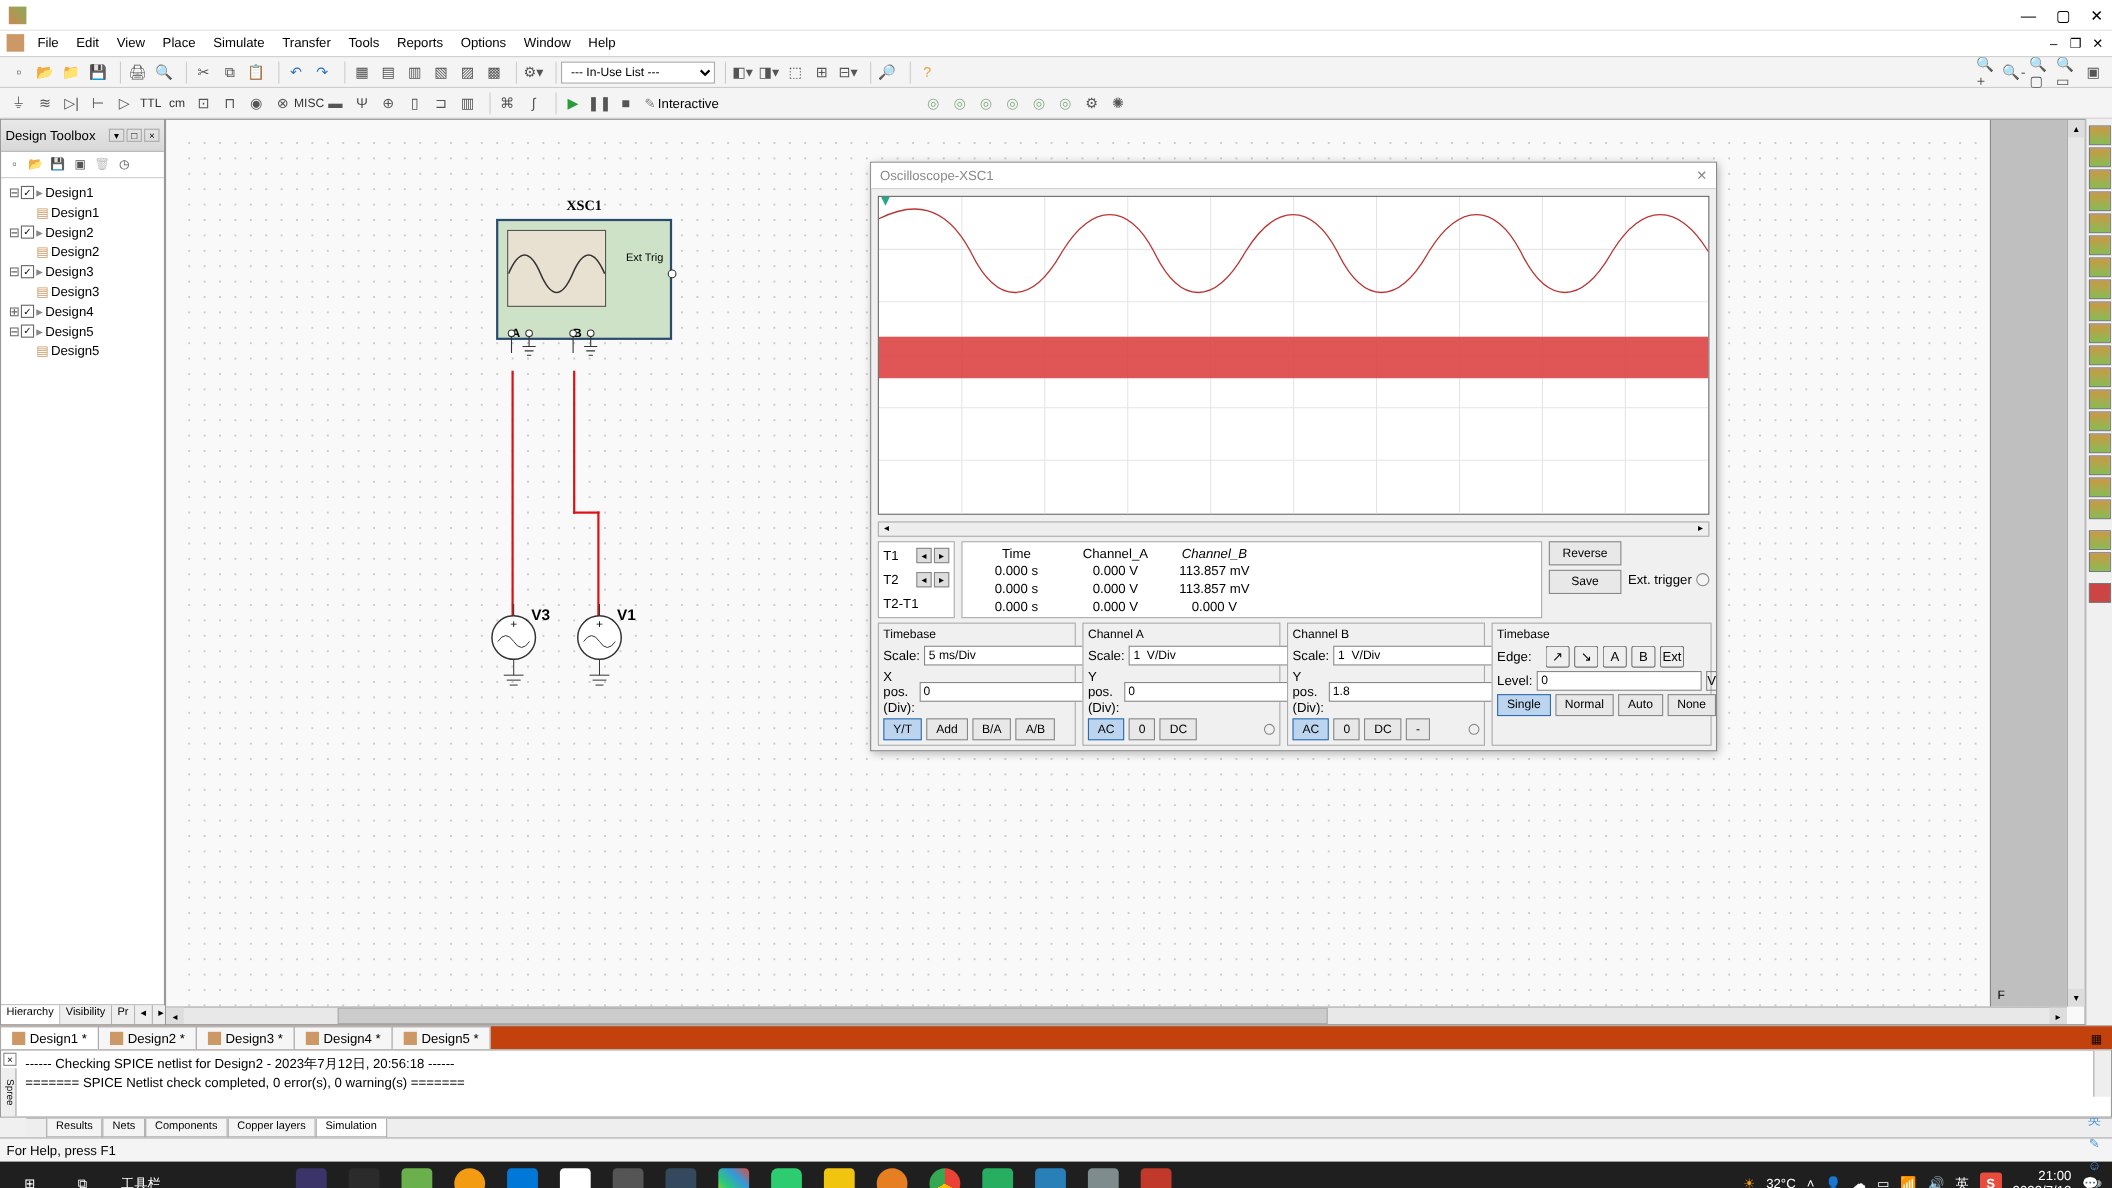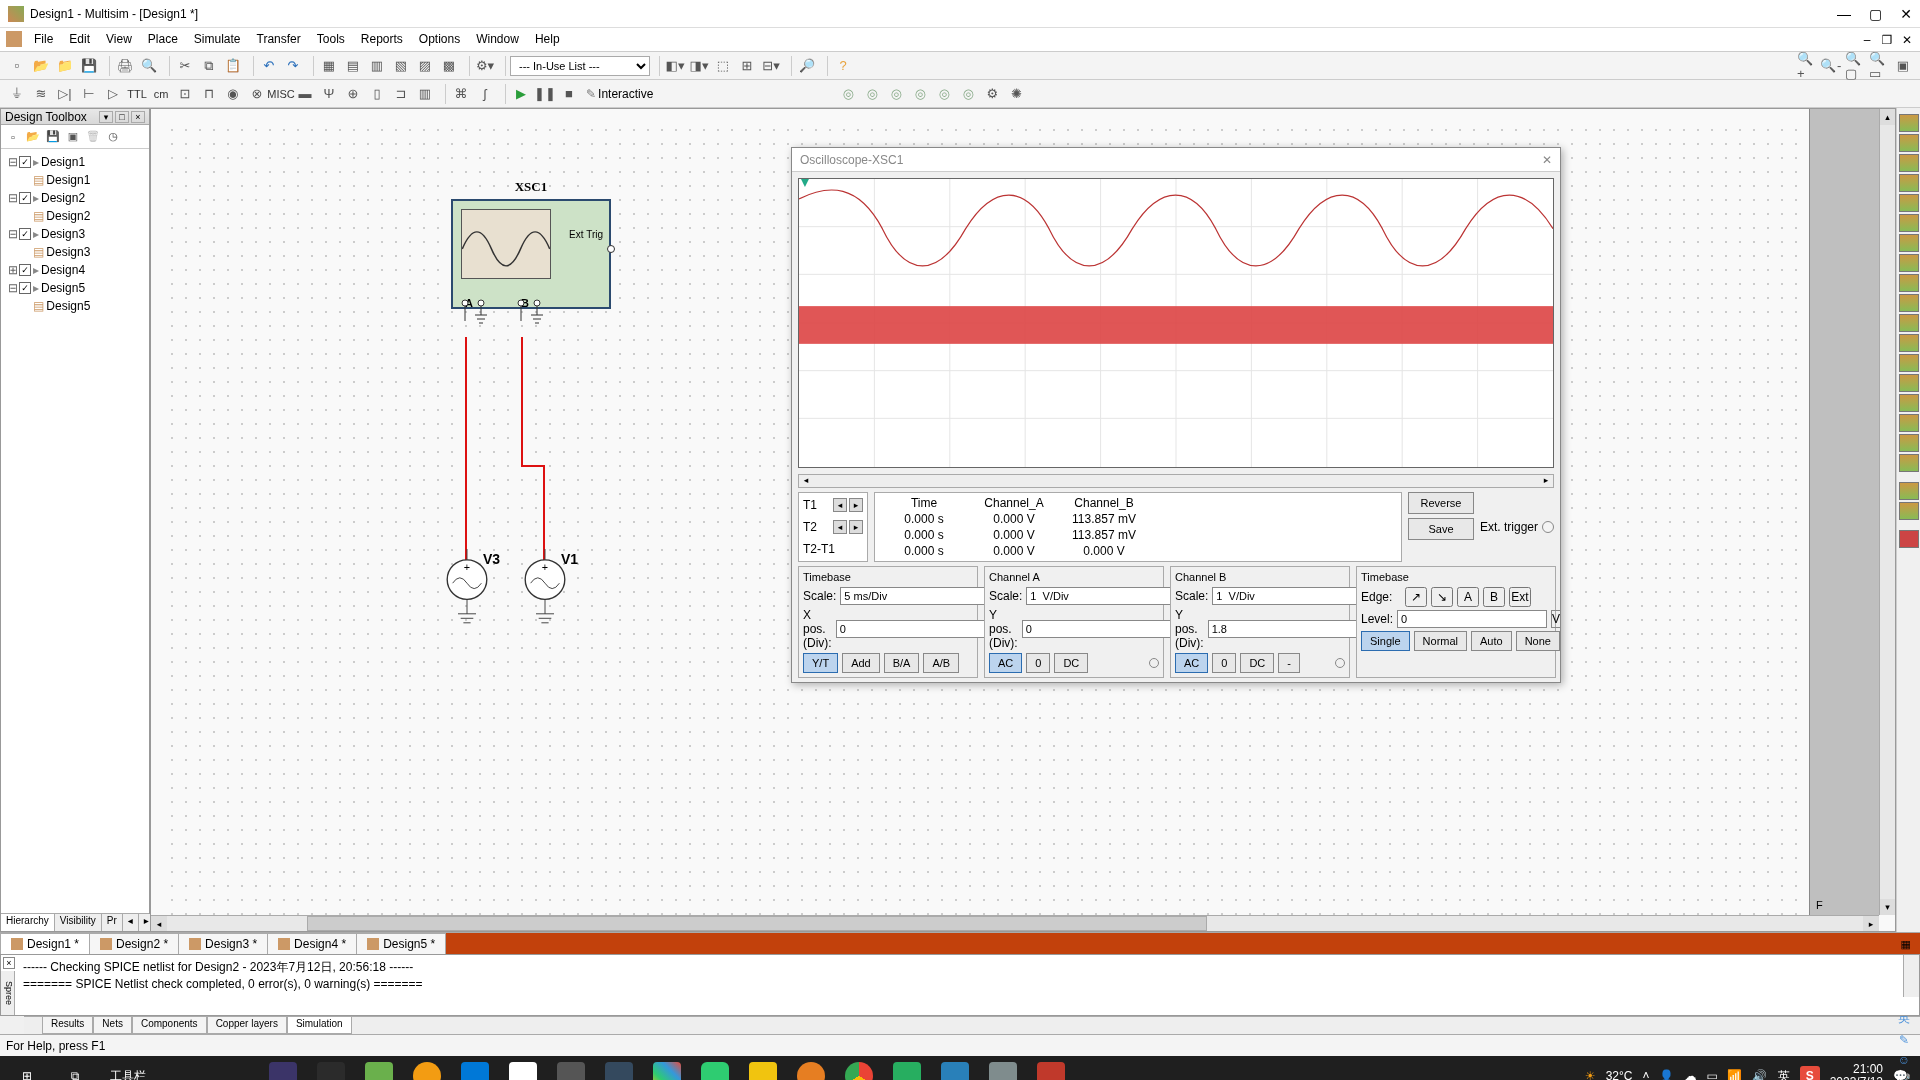--- a/index.html
+++ b/index.html
@@ -18,21 +18,21 @@
 .menu-bar .mdi-ctrls span { width:18px; text-align:center; cursor:pointer; border:1px solid transparent;}
 
 .tool-row { height: 28px; background: #f4f4f4; border-bottom: 1px solid #ccc; display: flex; align-items: center; padding: 0 6px; gap: 2px; }
 .tool-btn { width: 22px; height: 22px; border: 1px solid transparent; display:flex; align-items:center; justify-content:center; cursor:pointer; font-size:13px; color:#555; }
 .tool-sep { width:6px; height:20px; border-right:1px solid #ccc; margin:0 2px;}
 .inuse-combo { height:20px; width:140px; border:1px solid #aaa; background:#fff; font-size:11px; padding:0 4px;}
 .tb-text { font-size:11px;color:#333; letter-spacing:0;}
 
 .middle { display:flex; height: calc(100% - 28px - 24px - 56px - 84px - 24px - 40px); }
 .left-panel { width: 150px; background:#fff; border:1px solid #999; display:flex; flex-direction:column; }
-.left-panel .lp-title { background: linear-gradient(#e8e8e8,#d8d8d8); height:16px; font-size:11px; padding:2px 4px; display:flex; align-items:center; border-bottom:1px solid #aaa;}
+.left-panel .lp-title { background: linear-gradient(#e8e8e8,#d8d8d8); height:29px; font-size:11px; padding:2px 4px; display:flex; align-items:center; border-bottom:1px solid #aaa;}
 .left-panel .lp-title .lp-btns{ margin-left:auto; display:flex; gap:2px;}
 .left-panel .lp-title .lp-btns span{ width:14px; text-align:center; border:1px solid #aaa; font-size:9px; cursor:pointer;}
 .lp-toolbar { height:24px; display:flex; align-items:center; gap:2px; padding:2px 3px; border-bottom:1px solid #ccc;}
 .lp-toolbar .tool-btn{ width:18px; height:18px; font-size:11px;}
 .tree { flex:1; overflow:auto; padding:4px 2px; }
 .tree-node { display:flex; align-items:center; height:18px; padding-left:4px; cursor:pointer;}
 .tree-node .exp { width:12px; text-align:center; color:#666;}
 .tree-node .chk { width:12px; height:12px; border:1px solid #666; margin-right:2px; display:flex; align-items:center; justify-content:center; font-size:9px;}
 .tree-node .nm { font-size:12px; margin-left:2px;}
 .tree-child { padding-left:30px;}
@@ -120,21 +120,20 @@
 .taskbar .tb-label{ color:#fff; font-size:12px; padding:0 10px;}
 .taskbar .tray{ margin-left:auto; display:flex; align-items:center; gap:10px; color:#fff; padding-right:8px; font-size:11px;}
 .taskbar .time{ text-align:right; line-height:13px;}
 .app-ico{ width:28px; height:28px; border-radius:4px;}
 </style>
 </head>
 <body>
 
 <div class="title-bar">
   <div class="app-icon"></div>
-  <div class="title">Design1 - Multisim - [Design1 *]</div>
   <div class="win-btns">
     <span>—</span>
     <span>▢</span>
     <span>✕</span>
   </div>
 </div>
 
 <div class="menu-bar">
   <div class="file-icon"></div>
   <div class="menu-item">File</div>
@@ -432,21 +431,21 @@
           <span class="arw">◂</span>
           <span class="arw">▸</span>
           <span>T2</span>
           <span class="arw">◂</span>
           <span class="arw">▸</span>
           <span style="grid-column:1/4;">T2-T1</span>
         </div>
         <div class="ct-mid">
           <div style="text-align:center;">Time</div>
           <div style="text-align:center;">Channel_A</div>
-          <div style="text-align:center;">Channel_B</div>
+          <div style="text-align:center;font-style:italic;">Channel_B</div>
           <div style="text-align:center;">0.000 s</div>
           <div style="text-align:center;">0.000 V</div>
           <div style="text-align:center;">113.857 mV</div>
           <div style="text-align:center;">0.000 s</div>
           <div style="text-align:center;">0.000 V</div>
           <div style="text-align:center;">113.857 mV</div>
           <div style="text-align:center;">0.000 s</div>
           <div style="text-align:center;">0.000 V</div>
           <div style="text-align:center;">0.000 V</div>
         </div>

